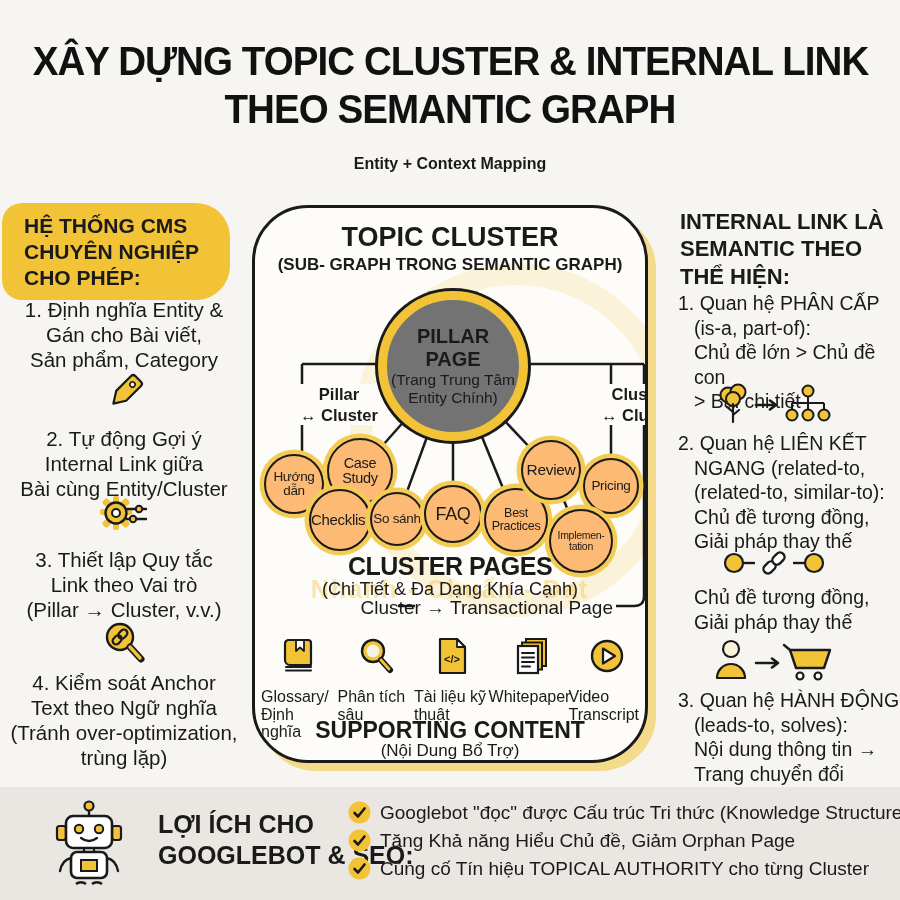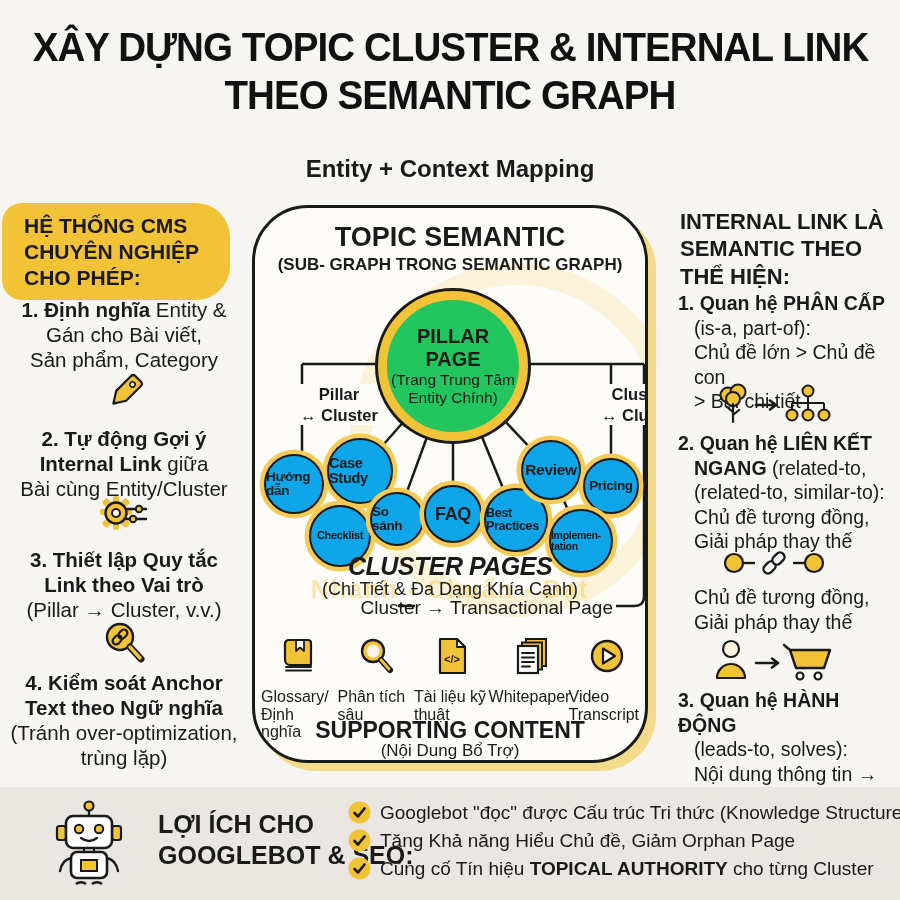--- a/index.html
+++ b/index.html
@@ -1,53 +1,53 @@
 <!DOCTYPE html>
 <html><head>
 <meta charset="utf-8">
 <style>
   html,body{margin:0;padding:0;}
   .canvas{position:relative;width:900px;height:900px;background:#F7F5F1;overflow:hidden;
           font-family:"Liberation Sans","DejaVu Sans",sans-serif;color:#1A1A1A;}
   .abs{position:absolute;}
-  b{font-weight:bold;margin-top:48px;}
+  b{font-weight:normal;margin-top:48px;}
   
-  .title{position:absolute;top:24px;left:0;width:900px;text-align:center;font-weight:bold;
+  .title{position:absolute;top:38px;left:0;width:900px;text-align:center;font-weight:bold;
          font-size:41px;line-height:1.17;letter-spacing:-1px;color:#111;}
   .title .tline{display:inline-block;transform:scaleX(.94);white-space:nowrap;}
-  .subtitle{position:absolute;top:155px;left:0;width:900px;text-align:center;font-weight:bold;font-size:24px;}
+  .subtitle{position:absolute;top:155px;left:0;width:900px;text-align:center;font-weight:bold;font-size:16px;}
   
   .lheader{position:absolute;left:2px;top:203px;width:196px;background:#F2C237;color:#1A1A1A;
            border-radius:20px 34px 34px 20px;padding:10px 10px 10px 22px;font-weight:bold;
            font-size:21px;line-height:1.23;}
   .litem{position:absolute;left:0;width:248px;text-align:center;font-size:20.5px;line-height:25px;}
   .ritem{position:absolute;left:678px;width:222px;text-align:left;font-size:19.5px;line-height:24.5px;}
   .ritem .ind{margin-left:16px;}
   .rheader{position:absolute;left:680px;top:208px;font-weight:bold;font-size:22px;line-height:1.24;}
   
   .cbox{position:absolute;left:252px;top:205px;width:396px;height:558px;background:#FDFCF9;
         border:3px solid #1A1A1A;border-radius:56px;box-shadow:8px 8px 0 rgba(242,194,55,.55);
         box-sizing:border-box;overflow:hidden;}
   .cbox-title{position:absolute;top:14px;left:0;width:100%;text-align:center;font-weight:bold;font-size:27px;}
   .cbox-sub{position:absolute;top:47px;left:0;width:100%;text-align:center;font-weight:bold;font-size:17px;}
   .wm-ring{position:absolute;left:95px;top:55px;width:290px;height:310px;border-radius:50%;
            border:22px solid rgba(242,194,55,.16);}
   .wm-text{position:absolute;top:367px;left:0;width:100%;text-align:center;font-weight:bold;
            font-size:25px;color:rgba(242,194,55,.4);letter-spacing:2px;}
   .pillar{position:absolute;left:123px;top:83px;width:150px;height:150px;border-radius:50%;
-          background:#22c55e;border:9px solid #F2C237;box-shadow:0 0 0 3px #1A1A1A;box-sizing:border-box;
+          background:#737373;border:9px solid #F2C237;box-shadow:0 0 0 3px #1A1A1A;box-sizing:border-box;
           display:flex;flex-direction:column;align-items:center;justify-content:center;text-align:center;}
   .pillar .p1{font-weight:bold;font-size:20px;}
   .pillar .p2{font-size:15.5px;line-height:1.15;}
   .edge-label{position:absolute;width:82px;text-align:center;font-weight:bold;font-size:16.5px;
               line-height:1.25;background:#FDFCF9;margin-left:36px;}
-  .node{position:absolute;border-radius:50%;background:#0ea5e9;border:2.5px solid #1A1A1A;
+  .node{position:absolute;border-radius:50%;background:#fdba74;border:2.5px solid #1A1A1A;
         box-shadow:0 0 0 4.5px #F4CB55;box-sizing:border-box;display:flex;align-items:center;
-        justify-content:center;font-weight:bold;letter-spacing:-.3px;line-height:1.05;}
-  .cp-title{position:absolute;top:344px;left:0;width:100%;text-align:center;font-weight:bold;font-size:25px;letter-spacing:-.5px;font-style:italic;}
+        justify-content:center;text-align:center;font-weight:normal;letter-spacing:-.3px;line-height:1.05;}
+  .cp-title{position:absolute;top:344px;left:0;width:100%;text-align:center;font-weight:bold;font-size:25px;letter-spacing:-.5px;}
   .cp-sub{position:absolute;top:371px;left:0;width:100%;text-align:center;font-size:18px;}
   .trans{position:absolute;top:389px;left:0;width:358px;text-align:right;font-weight:normal;font-size:19px;}
   .sup-row{position:absolute;top:428px;left:6px;width:384px;display:flex;justify-content:space-around;align-items:flex-start;}
   .sup-item{display:flex;flex-direction:column;align-items:center;width:78px;}
   .sup-item .lbl{margin-top:12px;font-weight:normal;font-size:16px;line-height:1.1;text-align:left;}
   .sup-title{position:absolute;top:509px;left:0;width:100%;text-align:center;font-weight:bold;font-size:23px;}
   .sup-sub{position:absolute;top:533px;left:0;width:100%;text-align:center;font-size:17px;}
   
   .footer{position:absolute;left:0;top:787px;width:900px;height:113px;background:#EAE7E3;}
   .f-label{position:absolute;left:158px;top:22px;font-weight:bold;font-size:25px;line-height:1.22;}
@@ -127,21 +127,21 @@
     <div><b>4. Kiểm soát Anchor</b></div>
     <div><b>Text theo Ngữ nghĩa</b></div>
     <div>(Tránh over-optimization,</div>
     <div>trùng lặp)</div>
   </div>
 
   <div class="cbox">
     <div class="wm-ring"></div>
     <div class="wm-text">Nhanh - Chuẩn - Đạt</div>
 
-    <div class="cbox-title">TOPIC SEMANTIC</div>
+    <div class="cbox-title">TOPIC CLUSTER</div>
     <div class="cbox-sub">(SUB- GRAPH TRONG SEMANTIC GRAPH)</div>
 
     <svg class="abs" style="left:0;top:0" width="396" height="558" viewBox="0 0 396 558">
       <g stroke="#1A1A1A" stroke-width="2.5" fill="none">
         <path d="M47 156 H389"></path>
         <path d="M47 156 V247"></path>
         <path d="M356 156 V251"></path>
         <path d="M389 156 V389 Q389 398 379 398 H361"></path>
         <path d="M143 398 H160"></path>
         <path d="M198 158 L105 263"></path>
@@ -166,21 +166,21 @@
     </div>
 
     <div class="pillar">
       <div class="p1">PILLAR PAGE</div>
       <div class="p2">(Trang Trung Tâm</div>
       <div class="p2">Entity Chính)</div>
     </div>
 
     <div class="node" style="left:9px;top:246px;width:60px;height:60px;font-size:13.5px">Hướng dẫn</div>
     <div class="node" style="left:72px;top:230px;width:66px;height:66px;font-size:14.5px">Case Study</div>
-    <div class="node" style="left:54px;top:297px;width:62px;height:62px;font-size:11px">Checklist</div>
+    <div class="node" style="left:54px;top:281px;width:62px;height:62px;font-size:15px">Checklist</div>
     <div class="node" style="left:115px;top:284px;width:54px;height:54px;font-size:13.5px">So sánh</div>
     <div class="node" style="left:169px;top:277px;width:58px;height:58px;font-size:18px">FAQ</div>
     <div class="node" style="left:229px;top:280px;width:64px;height:64px;font-size:12.5px">Best Practices</div>
     <div class="node" style="left:266px;top:232px;width:60px;height:60px;font-size:15.5px">Review</div>
     <div class="node" style="left:328px;top:250px;width:56px;height:56px;font-size:13.5px">Pricing</div>
     <div class="node" style="left:294px;top:301px;width:64px;height:64px;font-size:10.5px">Implemen-tation</div>
 
     <div class="cp-title">CLUSTER PAGES</div>
     <div class="cp-sub">(Chi Tiết &amp; Đa Dạng Khía Cạnh)</div>
     <div class="trans">Cluster → Transactional Page</div>

